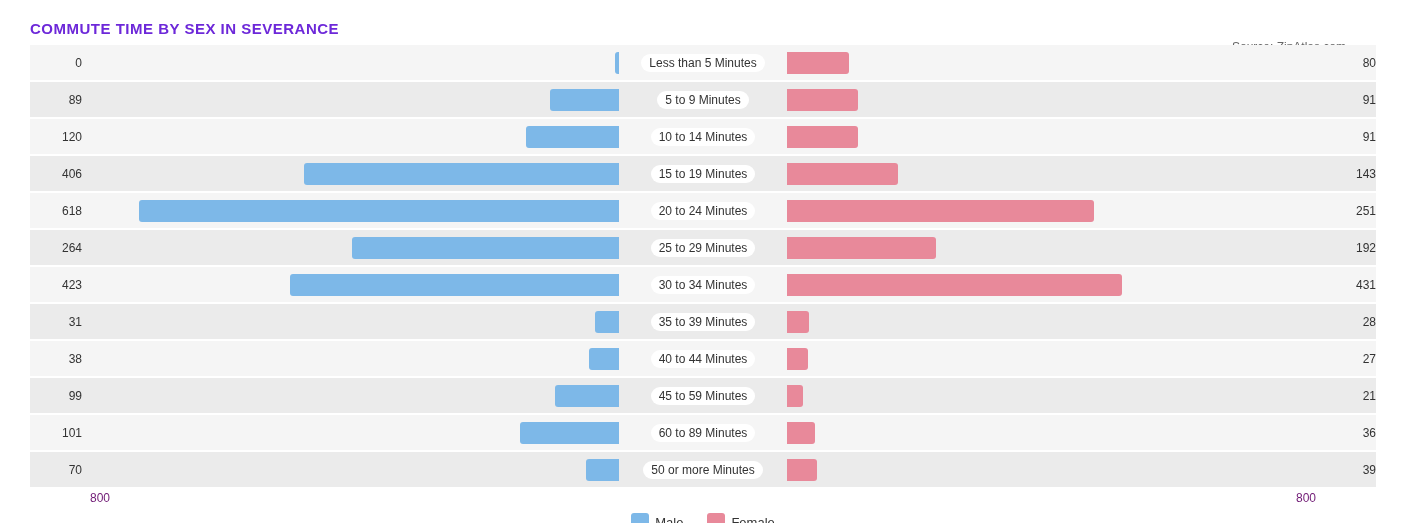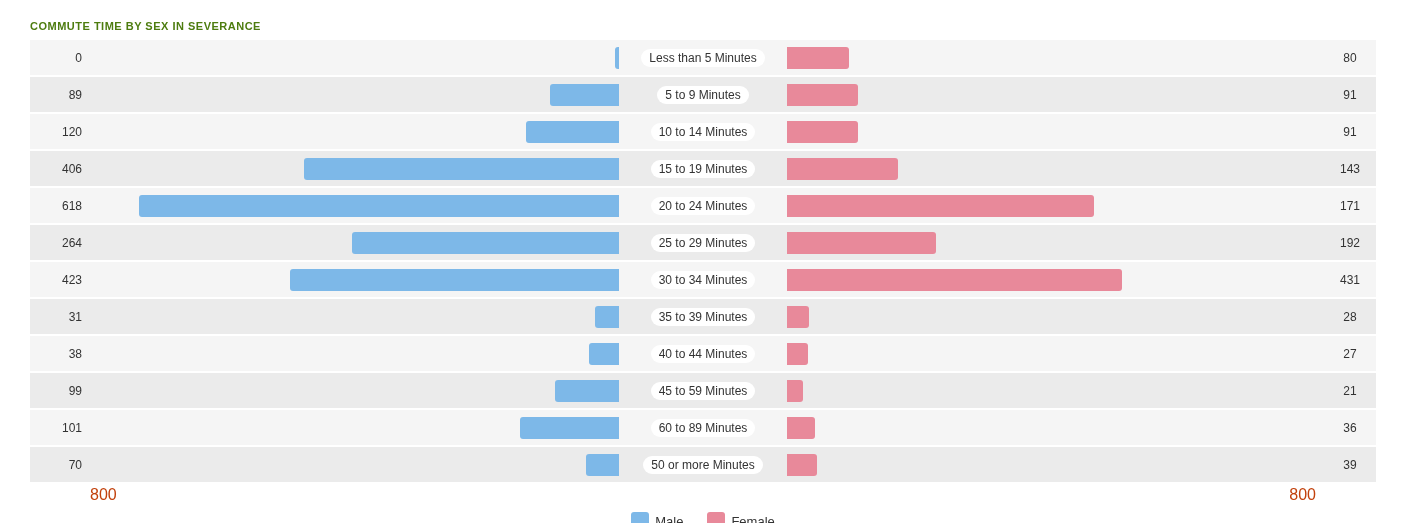--- a/index.html
+++ b/index.html
@@ -4,23 +4,23 @@
   <style>
     * { box-sizing: border-box; margin: 0; padding: 0; }
     body {
       font-family: Arial, sans-serif;
       background: #fff;
       width: 1406px;
       min-height: 523px;
       padding: 20px 30px;
     }
     .chart-title {
-      font-size: 11px;
+      font-size: 15px;
       font-weight: bold;
-      color: #4d7c0f;
+      color: #6d28d9;
       text-transform: uppercase;
       letter-spacing: 0.5px;
       margin-bottom: 2px;
     }
     .source {
       font-size: 12px;
       color: #666;
       text-align: right;
       position: absolute;
       top: 20px;
@@ -97,21 +97,21 @@
       background: #e8899a;
       height: 22px;
       border-radius: 0 3px 3px 0;
       display: flex;
       align-items: center;
       justify-content: flex-end;
       padding-right: 4px;
     }
     .right-val {
       width: 60px;
-      text-align: center;
+      text-align: right;
       padding-left: 8px;
       font-size: 12px;
       color: #333;
       flex-shrink: 0;
     }
     .legend {
       display: flex;
       justify-content: center;
       align-items: center;
       gap: 24px;
@@ -127,22 +127,22 @@
     .legend-swatch {
       width: 18px;
       height: 18px;
       border-radius: 3px;
     }
     .axis-labels {
       display: flex;
       justify-content: space-between;
       padding: 0 60px;
       margin-top: 4px;
-      font-size: 16px;
-      color: #c2410c;
+      font-size: 12px;
+      color: #701a75;
       text-align: center;
     }
     .chart-wrapper {
       position: relative;
     }
   </style>
 </head>
 <body>
 
 <div class="chart-wrapper">
@@ -206,21 +206,21 @@
       <div class="left-val">618</div>
       <div class="left-bar-wrap">
         <div class="bar-male" style="width:480px;"></div>
       </div>
       <div class="center-label-area">
         <div class="center-label">20 to 24 Minutes</div>
       </div>
       <div class="right-bar-wrap">
         <div class="bar-female" style="width:307px;"></div>
       </div>
-      <div class="right-val">171</div>
+      <div class="right-val">251</div>
     </div>
       <div class="row">
       <div class="left-val">264</div>
       <div class="left-bar-wrap">
         <div class="bar-male" style="width:267px;"></div>
       </div>
       <div class="center-label-area">
         <div class="center-label">25 to 29 Minutes</div>
       </div>
       <div class="right-bar-wrap">

